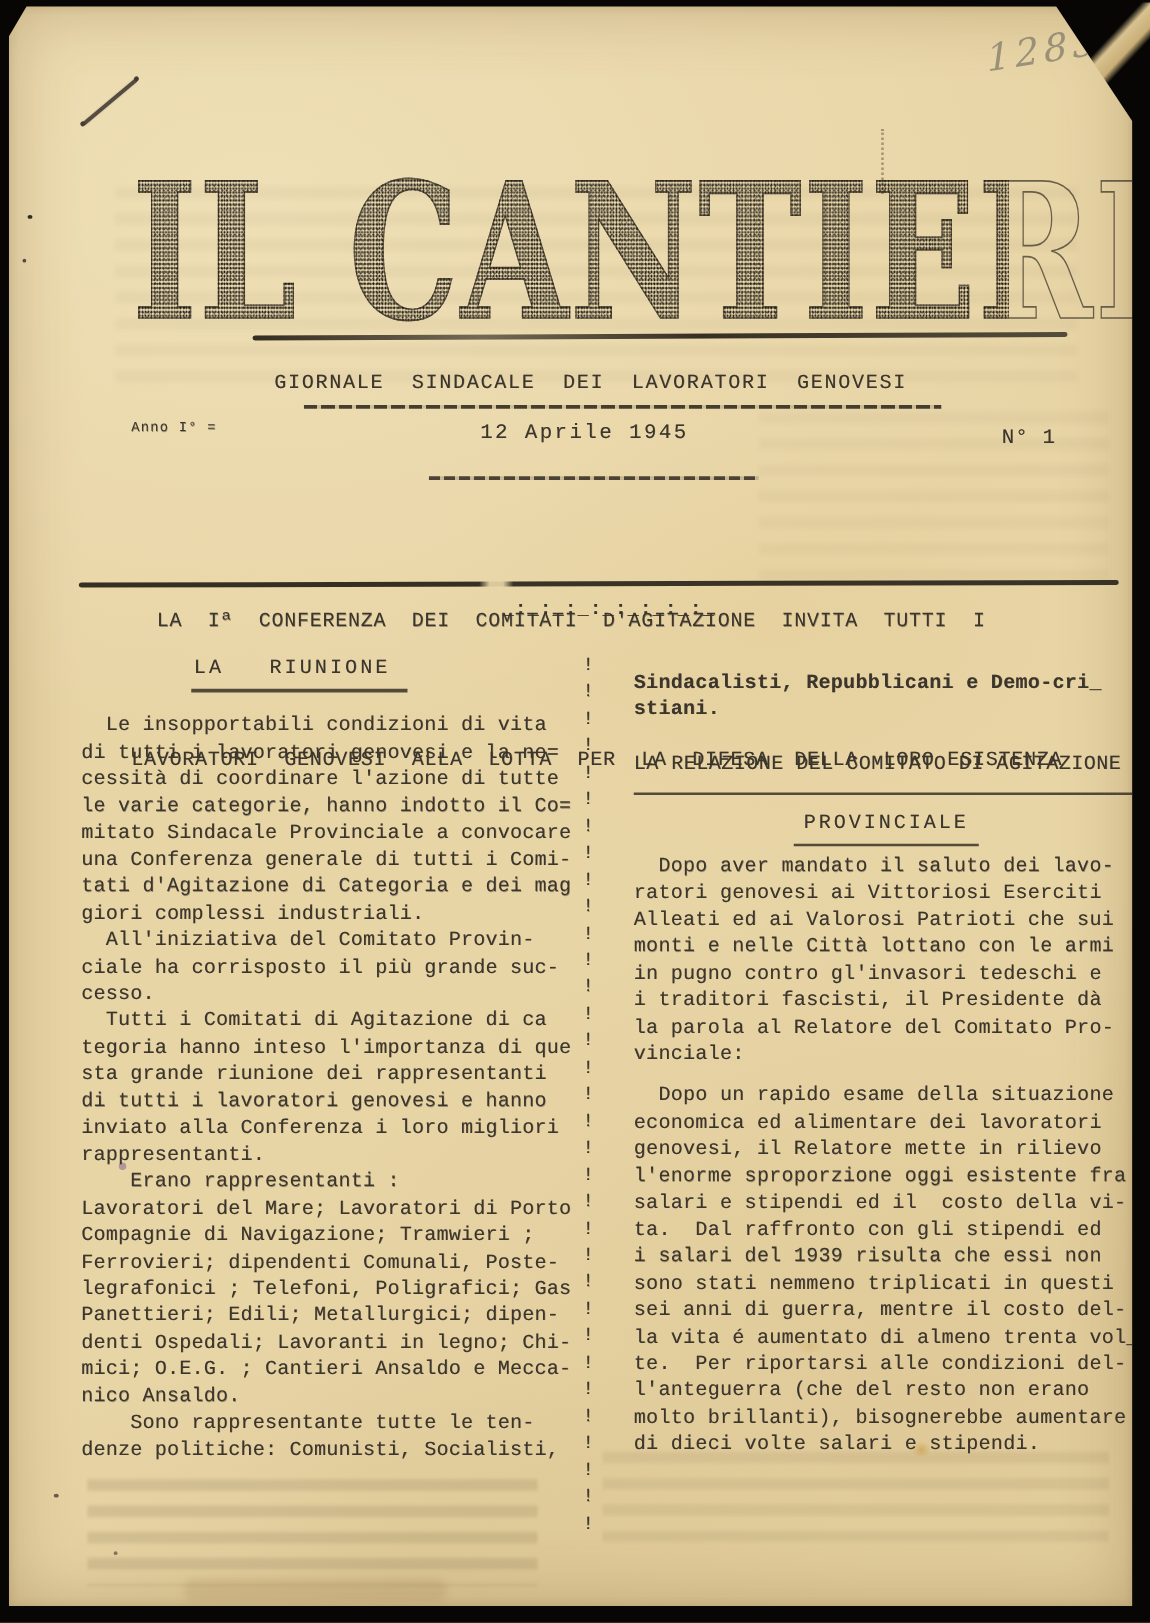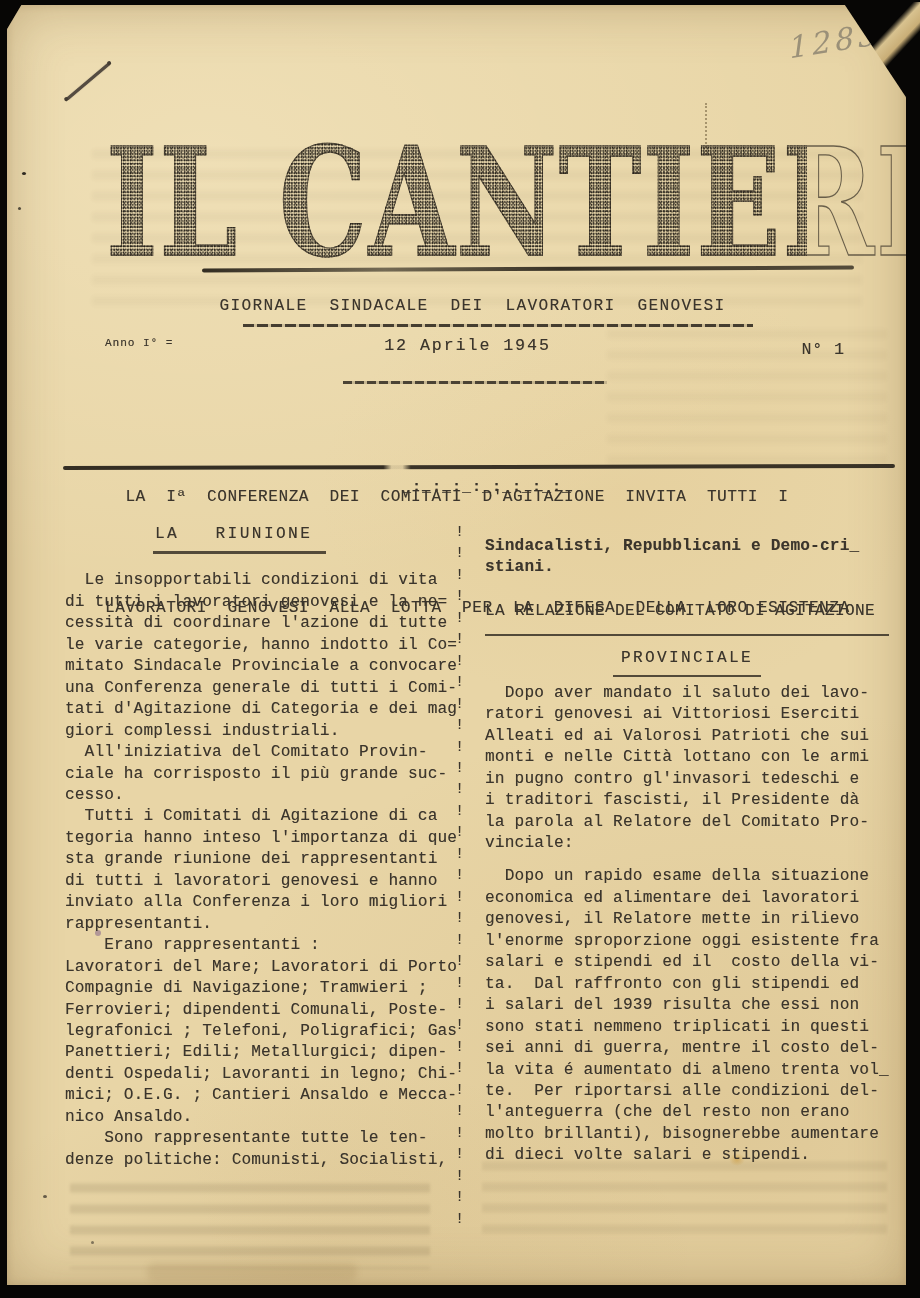--- a/index.html
+++ b/index.html
@@ -76,21 +76,21 @@
   .headline{position:absolute;left:98px;top:400px;font-size:16px;letter-spacing:.6px;
     line-height:37px;white-space:pre;}
   .headline-rule{position:absolute;left:56px;top:460px;width:832px;height:3.5px;border-radius:2px;
     background:linear-gradient(90deg, rgba(33,28,21,.9) 0 38.5%, rgba(33,28,21,.08) 39.5% 40.8%, rgba(33,28,21,.88) 41.8% 100%);
     transform:rotate(-.15deg);}
   .ornament{position:absolute;left:330px;top:474px;width:300px;text-align:center;
     font-size:15px;font-weight:bold;letter-spacing:1px;}
 
   
   .columns{position:absolute;left:58px;top:515px;right:38px;
-    display:grid;grid-template-columns:388px 26px 1fr;}
+    display:grid;grid-template-columns:388px 26px 1fr;gap:11px;}
   .col{font-size:16px;line-height:21.45px;}
   .col-left{letter-spacing:.2px;}
   .col-right{letter-spacing:.25px;padding-left:6px;}
   .para{white-space:pre;margin:0;}
   .col-divider{white-space:pre;text-align:left;padding:2px 0 0 2px;
     font-size:15px;line-height:21.45px;color:#3b352c;}
 
   .col-heading-wrap{margin:4px 0 0 88px;}
   .col-heading{display:inline-block;font-size:16px;letter-spacing:2.5px;
     padding:0 14px 6px 2px;border-bottom:3px solid rgba(45,39,30,.8);white-space:pre;}

